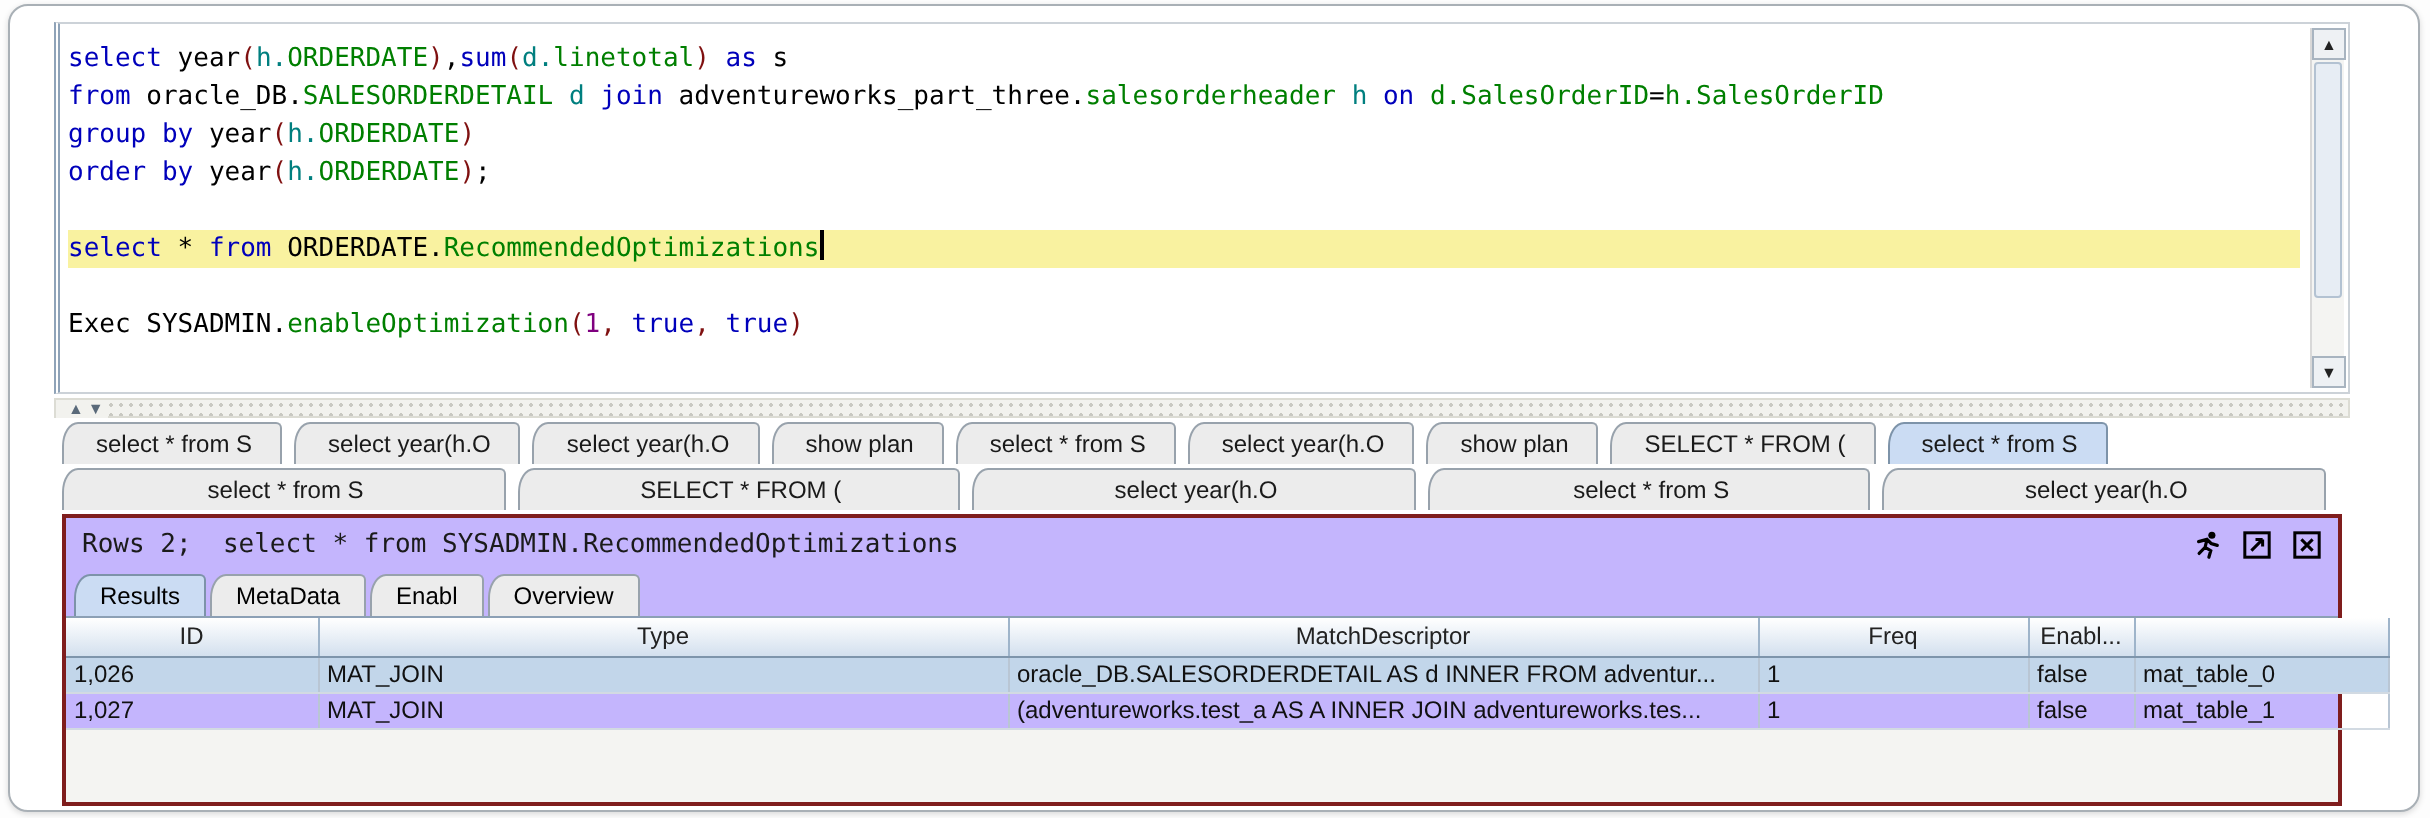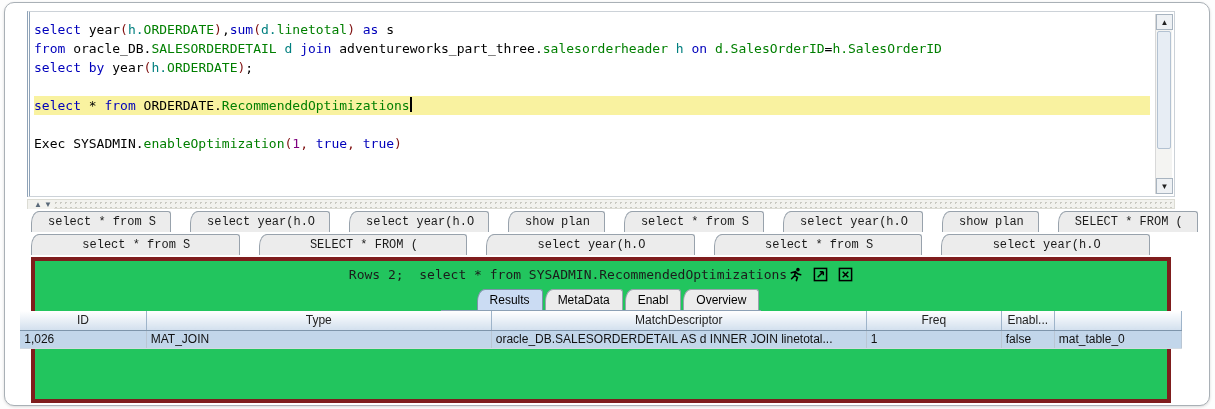--- a/index.html
+++ b/index.html
@@ -31,55 +31,56 @@
     background-image:radial-gradient(#c9c9c2 1px, transparent 1px); background-size:5px 5px;
     border:1px solid #dcdcd4; display:flex; align-items:center; cursor:row-resize; }
   .split-arrows { font-size:8px; color:#5a6a7a; letter-spacing:2px; padding-left:6px; background:#f2f2ee; }
   
   .tabrow { display:flex; align-items:flex-end; height:22px; margin:1px 2px 0 6px; }
   .tabrow2 { margin-right:8px; }
   .qtab {
     font-size:12px; color:#1a1a1a; background:#ececec;
     border:1px solid #98a2ac; border-bottom:none;
     border-top-left-radius:8px 12px; border-top-right-radius:3px;
-    padding:3px 14px 3px 16px; margin-right:19px; white-space:nowrap; cursor:pointer;
-    height:21px; line-height:14px;font-family:Liberation Mono, monospace;
+    padding:3px 14px 3px 16px; margin-right:6px; white-space:nowrap; cursor:pointer;
+    height:21px; line-height:14px;
   }
   .qtab.sel { background:#cbdcf3; border-color:#7d93a9; }
   .tabrow2 .qtab { flex:1; text-align:center; }
   
-  .results { margin:2px 6px 0 6px; height:146px; border:4px solid #7f1d1d; background:#22c55e; display:flex; flex-direction:column;align-items:center; }
+  .results { margin:2px 6px 0 6px; height:146px; border:2px solid #7f1d1d; background:#c4b5fd; display:flex; flex-direction:column; }
   .res-head { height:26px; display:flex; align-items:center; padding:0 8px;
     font-family:"DejaVu Sans Mono",monospace; font-size:13px; color:#1b1b1b; }
   .res-title { white-space:pre; flex:1; }
   .res-icons { display:flex; gap:9px; align-items:center; }
   .icon-btn { width:16px; height:16px; cursor:pointer; display:flex; align-items:center; justify-content:center; }
   .res-tabs { display:flex; align-items:flex-end; height:24px; padding-left:4px; border-bottom:1px solid #8ca0b5; }
   .rtab { font-size:12px; background:#ececec; border:1px solid #98a2ac; border-bottom:none;
     border-top-left-radius:8px 12px; border-top-right-radius:3px; padding:3px 12px; margin-right:2px; cursor:pointer; }
-  .rtab.sel { background:#cbdcf3; border-color:#7d93a9;margin-left:32px; }
+  .rtab.sel { background:#cbdcf3; border-color:#7d93a9; }
   table.grid { border-collapse:collapse; table-layout:fixed; width:100%; font-size:12px; }
   .grid th { height:19px; font-weight:normal; color:#222; text-align:center;
     background:linear-gradient(#ffffff,#d3e0ee); border-right:1px solid #9eb4ca; border-bottom:1px solid #7e95ab;
     overflow:hidden; white-space:nowrap; }
   .grid td { height:18px; padding:0 4px; border-right:1px solid #b9c6d4; border-bottom:1px solid #d2dae2;
     overflow:hidden; white-space:nowrap; color:#111; cursor:default; }
   tr.rowsel td { background:#c2d6ea;margin-top:36px; }
   .grid-filler { flex:1; background:#f4f4f2; }
 </style>
 </head>
 <body>
 
 <div class="window">
 
   <div class="editor-wrap">
     <div class="editor" id="editor">
         <div class="code-line"><span class="tok-kw">select</span><span class="tok-pl"> year</span><span class="tok-pu">(</span><span class="tok-al">h.</span><span class="tok-gr">ORDERDATE</span><span class="tok-pu">)</span><span class="tok-pl">,</span><span class="tok-kw">sum</span><span class="tok-pu">(</span><span class="tok-al">d.</span><span class="tok-gr">linetotal</span><span class="tok-pu">)</span><span class="tok-pl"> </span><span class="tok-kw">as</span><span class="tok-pl"> s</span></div>
         <div class="code-line"><span class="tok-kw">from</span><span class="tok-pl"> oracle_DB.</span><span class="tok-gr">SALESORDERDETAIL</span><span class="tok-al"> d </span><span class="tok-kw">join</span><span class="tok-pl"> adventureworks_part_three.</span><span class="tok-gr">salesorderheader</span><span class="tok-al"> h </span><span class="tok-kw">on</span><span class="tok-gr"> d.SalesOrderID</span><span class="tok-pl">=</span><span class="tok-gr">h.SalesOrderID</span></div>
-        <div class="code-line"><span class="tok-kw">select by</span><span class="tok-pl"> year</span><span class="tok-pu">(</span><span class="tok-al">h.</span><span class="tok-gr">ORDERDATE</span><span class="tok-pu">)</span><span class="tok-pl">;</span></div>
+        <div class="code-line"><span class="tok-kw">group by</span><span class="tok-pl"> year</span><span class="tok-pu">(</span><span class="tok-al">h.</span><span class="tok-gr">ORDERDATE</span><span class="tok-pu">)</span></div>
+        <div class="code-line"><span class="tok-kw">order by</span><span class="tok-pl"> year</span><span class="tok-pu">(</span><span class="tok-al">h.</span><span class="tok-gr">ORDERDATE</span><span class="tok-pu">)</span><span class="tok-pl">;</span></div>
         <div class="code-line"></div>
         <div class="code-line hl"><span class="tok-kw">select</span><span class="tok-pl"> * </span><span class="tok-kw">from</span><span class="tok-pl"> ORDERDATE.</span><span class="tok-gr">RecommendedOptimizations</span><span class="caret"></span></div>
         <div class="code-line"></div>
         <div class="code-line"><span class="tok-pl">Exec SYSADMIN.</span><span class="tok-gr">enableOptimization</span><span class="tok-pu">(</span><span class="tok-nu">1</span><span class="tok-pu">,</span><span class="tok-pl"> </span><span class="tok-kw">true</span><span class="tok-pu">,</span><span class="tok-pl"> </span><span class="tok-kw">true</span><span class="tok-pu">)</span></div>
       </div>
     <div class="vscroll">
       <div class="sbtn up">▲</div>
       <div class="sthumb"></div>
       <div class="sbtn down">▼</div>
     </div>
@@ -154,23 +155,31 @@
             <th>MatchDescriptor</th>
             <th>Freq</th>
             <th>Enabl...</th>
             <th></th>
           </tr>
         </thead>
       <tbody id="gridbody">
           <tr class="rowsel">
             <td>1,026</td>
             <td>MAT_JOIN</td>
-            <td>oracle_DB.SALESORDERDETAIL AS d INNER JOIN linetotal...</td>
+            <td>oracle_DB.SALESORDERDETAIL AS d INNER FROM adventur...</td>
             <td>1</td>
             <td>false</td>
             <td>mat_table_0</td>
+          </tr>
+          <tr class="">
+            <td>1,027</td>
+            <td>MAT_JOIN</td>
+            <td>(adventureworks.test_a AS A INNER JOIN adventureworks.tes...</td>
+            <td>1</td>
+            <td>false</td>
+            <td>mat_table_1</td>
           </tr>
         </tbody>
     </table>
     <div class="grid-filler"></div>
   </div>
 
 </div>
 
 </body></html>

